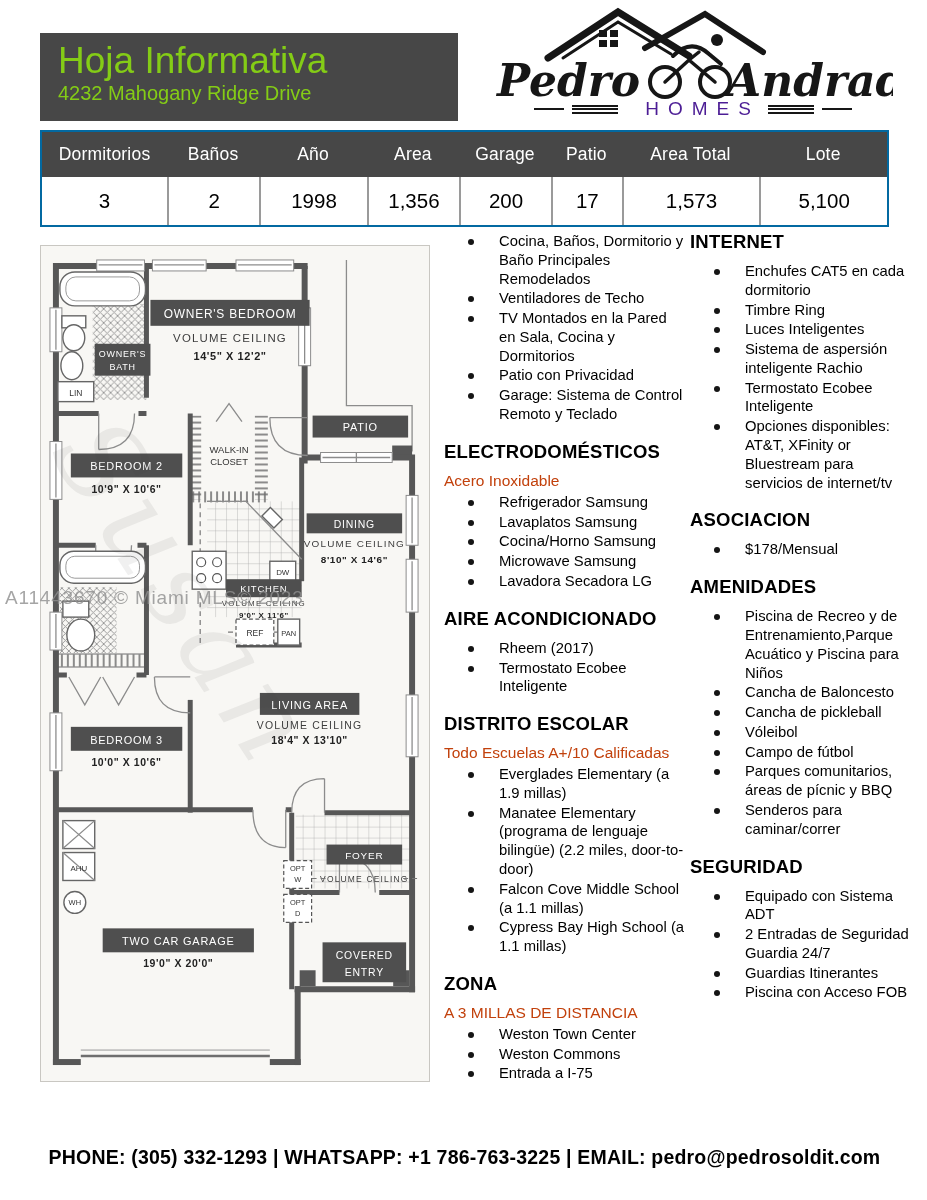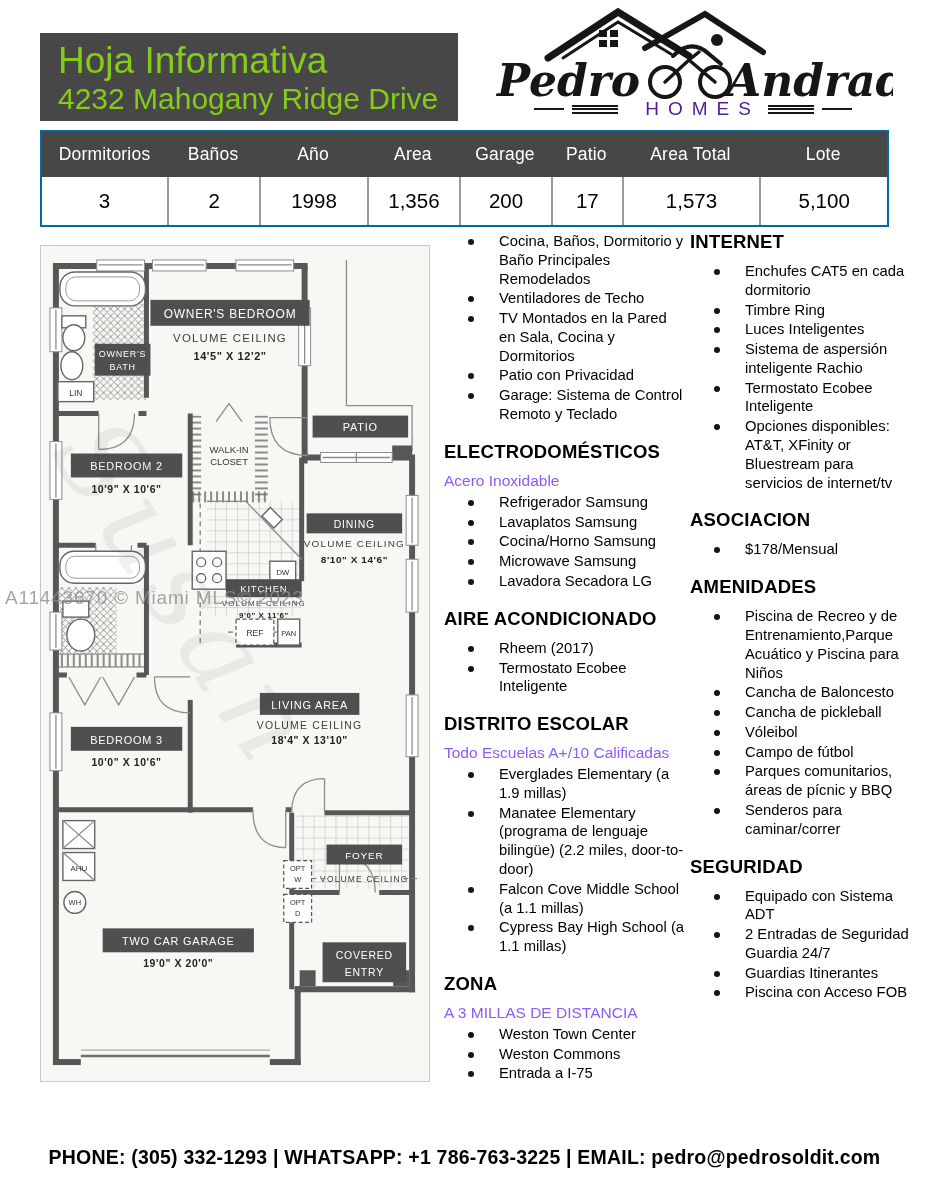--- a/index.html
+++ b/index.html
@@ -8,21 +8,21 @@
     width:927px; height:1200px; position:relative; overflow:hidden;
     font-family:"Liberation Sans", sans-serif; color:#111;
   }
 
   
   .header-box {
     position:absolute; left:40px; top:33px; width:418px; height:88px;
     background:#474747; color:#84cc16; padding:8px 0 0 18px;
   }
   .header-title { font-size:37px; line-height:1.1; font-weight:400; }
-  .header-sub   { font-size:30px; line-height:1.15; font-weight:400; }
+  .header-sub   { font-size:20px; line-height:1.15; font-weight:400; }
 
   
   .logo { position:absolute; left:486px; top:2px; width:414px; height:126px; text-align:center; }
   .logo svg { display:block; margin:0 auto; }
   .logo-script { font-family:"DejaVu Serif", serif; font-style:italic; font-weight:700; fill:#161616; }
   .homes-row { display:flex; align-items:center; justify-content:center; gap:8px; margin-top:-8px; }
   .homes-text { font-weight:400; font-size:19px; letter-spacing:9px; margin-left:19px; color:#4c1d95; }
   .eq { width:46px; height:9px; border-top:2px solid #161616; border-bottom:2px solid #161616;
         background:linear-gradient(#161616,#161616) center/100% 2px no-repeat; }
   .dash { width:30px; height:2px; background:#161616; }
@@ -65,21 +65,21 @@
     font-size:112px; letter-spacing:8px; color:rgba(70,70,70,.08);
     transform:rotate(57deg); transform-origin:left top; pointer-events:none;
   }
 
   
   .col { position:absolute; top:231px; }
   #col-mid   { left:444px; width:241px; }
   #col-right { left:690px; width:220px; }
   .sec { margin-bottom:17px; }
   .sec-h { font-size:18.5px; font-weight:700; letter-spacing:.2px; margin-bottom:9px; color:#000; }
-  .sec-sub { font-size:15.5px; margin-bottom:3px; color:#8b5cf6; }
+  .sec-sub { font-size:15.5px; margin-bottom:3px; color:#c2410c; }
   .brow { display:flex; padding-left:24px; font-size:14.8px; line-height:1.27; margin:1px 0; color:#000; }
   .bdot { flex:0 0 31px; }
   .dotc { display:block; width:6px; height:6px; border-radius:50%; background:#151515; margin-top:7px; }
   .btxt { flex:1; }
 
   
   .footer {
     position:absolute; left:1px; top:1146px; width:100%; text-align:center;
     font-size:19.5px; font-weight:700; letter-spacing:.2px; color:#000;
   }

